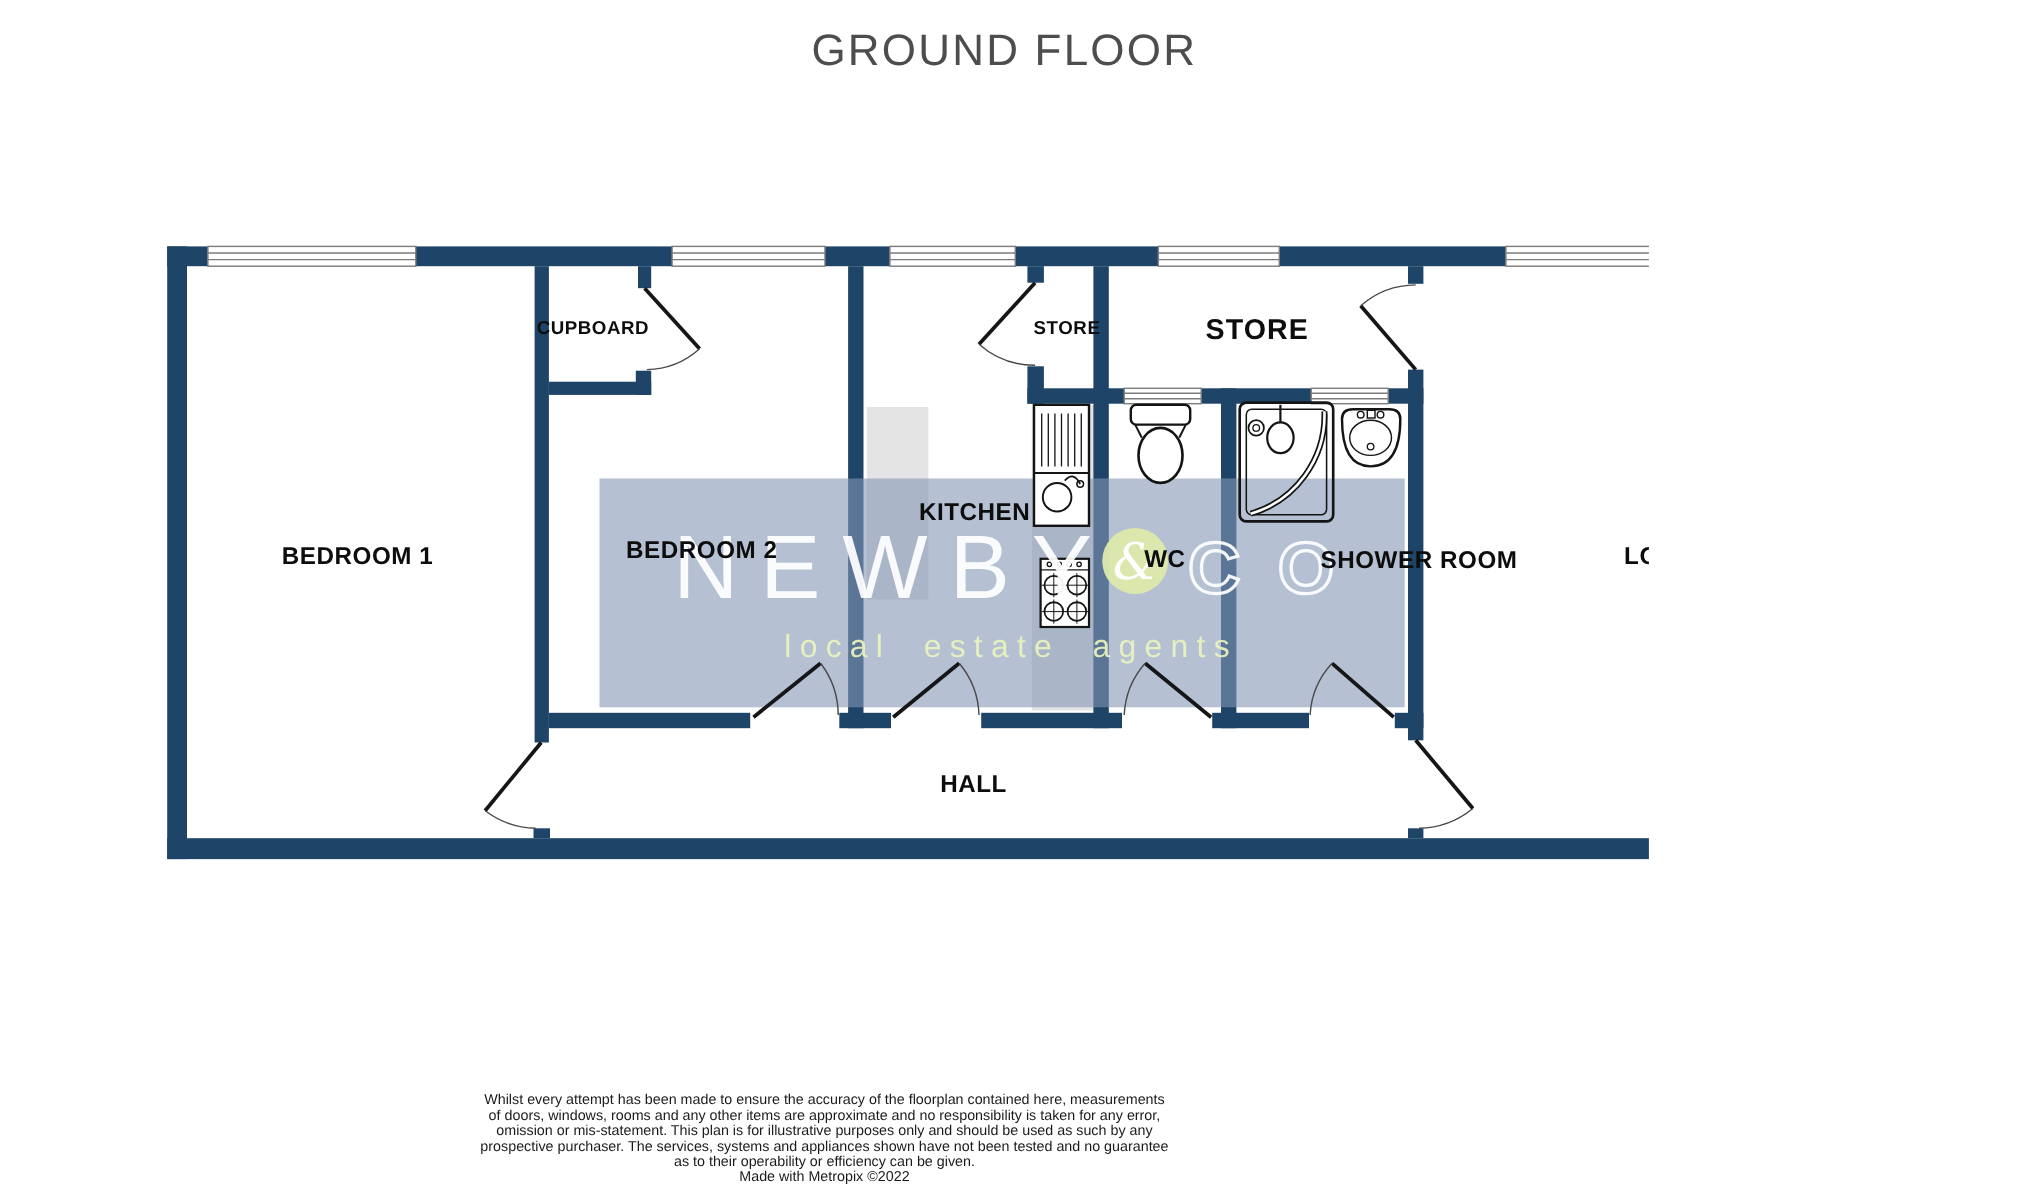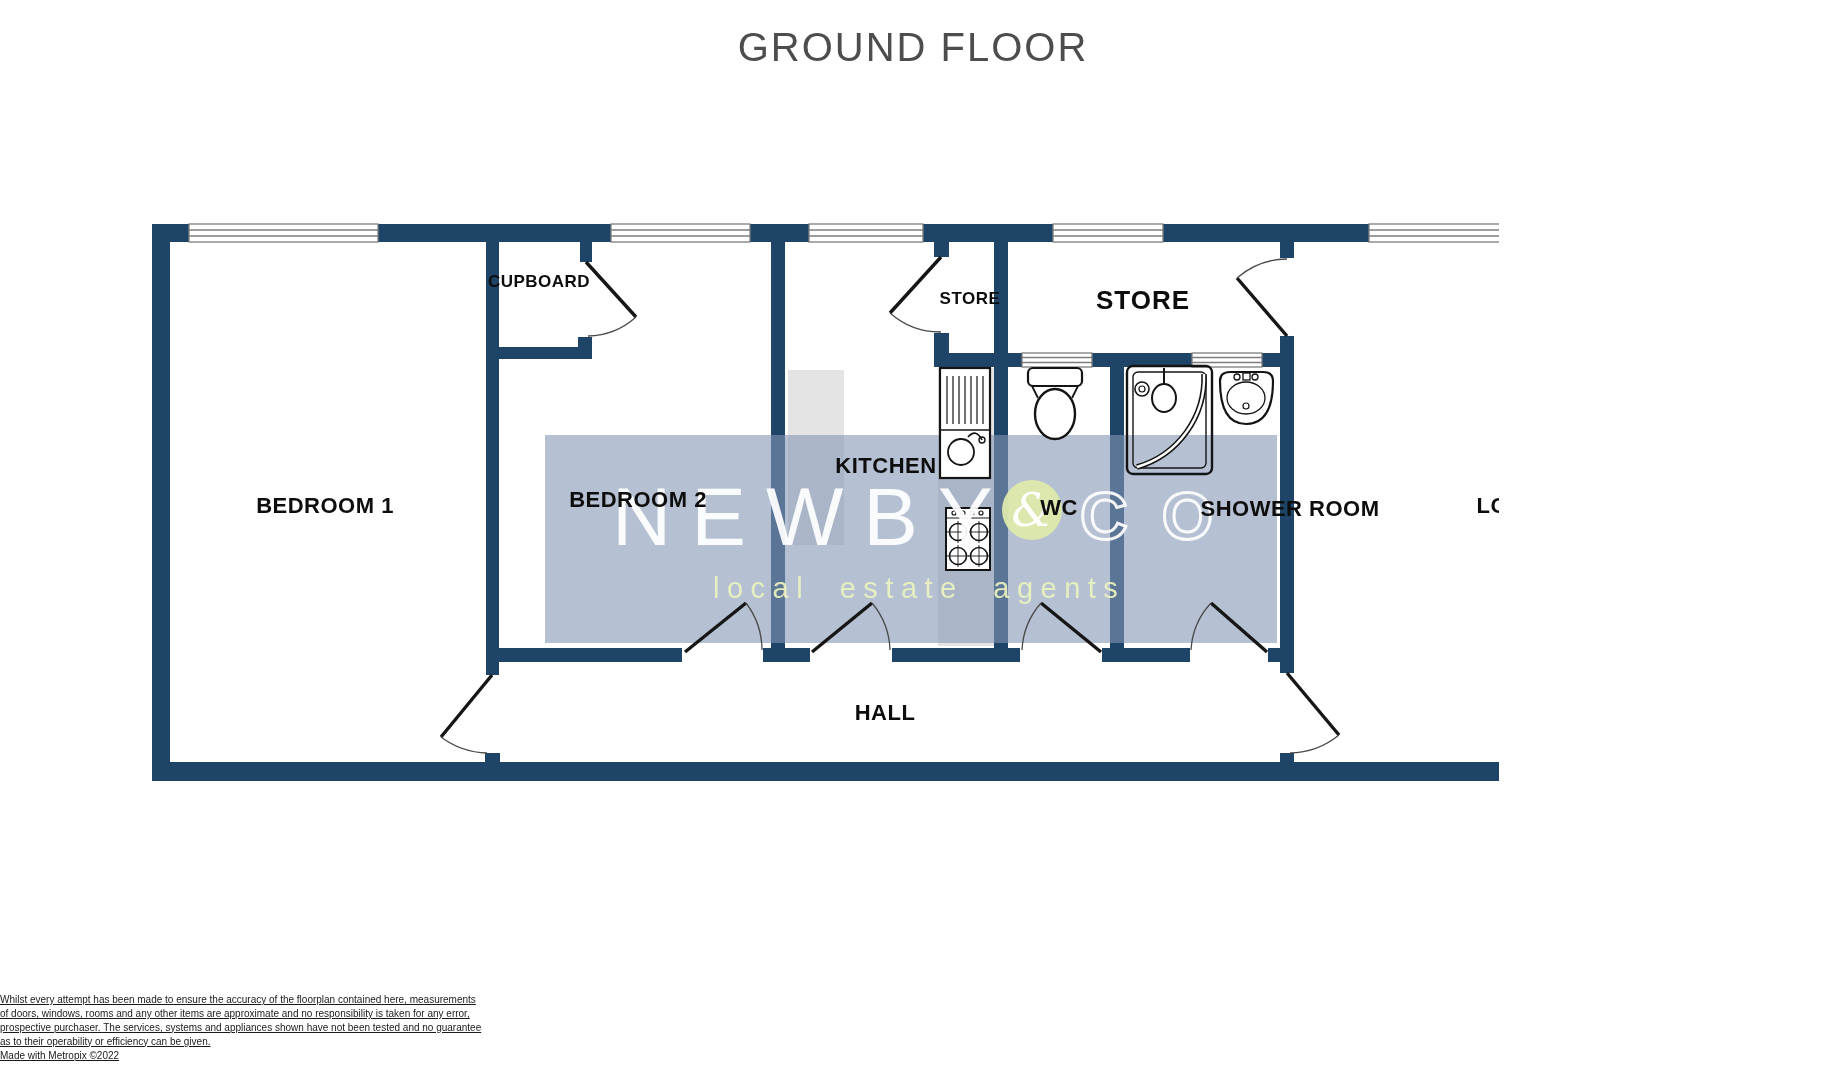--- a/index.html
+++ b/index.html
@@ -16,22 +16,22 @@
             letter-spacing:20px;color:rgba(255,255,255,0.93);z-index:21;white-space:nowrap;}
   #wm-amp{position:absolute;left:1002px;top:480px;width:60px;height:60px;border-radius:50%;
           background:rgba(221,233,171,0.95);z-index:22;display:flex;align-items:center;justify-content:center;}
   #wm-amp span{font-family:"DejaVu Serif", serif;font-style:italic;font-size:46px;
                color:rgba(255,255,255,0.97);line-height:1;}
   #wm-co{position:absolute;left:1080px;top:478px;font-size:66px;font-weight:bold;letter-spacing:34px;
          color:transparent;-webkit-text-stroke:3px rgba(255,255,255,0.92);z-index:21;white-space:nowrap;}
   #wm-tagline{position:absolute;left:713px;top:572px;font-size:29px;font-weight:normal;
               letter-spacing:7.5px;word-spacing:14px;color:rgba(233,242,189,0.93);z-index:21;white-space:nowrap;}
   
-  #disclaimer{position:absolute;left:0;right:0;top:993px;color:#1a1a1a;
-              font-size:10px;line-height:13.9px;z-index:5;text-decoration:underline;}
+  #disclaimer{position:absolute;left:0;right:0;top:993px;text-align:center;color:#1a1a1a;
+              font-size:13px;line-height:13.9px;z-index:5;}
 </style>
 </head>
 <body>
 
 <div id="stage">
 
   <div id="title">GROUND FLOOR</div>
 
   <svg width="1835" height="1080" viewBox="0 0 1835 1080">
 
@@ -223,30 +223,31 @@
 
   <div id="wm-newby">NEWBY</div>
   <div id="wm-amp">
     <span>&amp;</span>
   </div>
   <div id="wm-co">CO</div>
   <div id="wm-tagline">local estate agents</div>
 
   <div class="room-label" style="left:325px;top:506px;">BEDROOM 1</div>
   <div class="room-label" style="left:638px;top:500px;">BEDROOM 2</div>
-  <div class="room-label small" style="left:539px;top:282px;text-align:center;">CUPBOARD</div>
+  <div class="room-label small" style="left:539px;top:299px;text-align:center;">CUPBOARD</div>
   <div class="room-label" style="left:886px;top:466px;">KITCHEN</div>
   <div class="room-label small" style="left:970px;top:299px;">STORE</div>
   <div class="room-label big" style="left:1143px;top:300px;">STORE</div>
   <div class="room-label" style="left:1059px;top:508px;">WC</div>
   <div class="room-label" style="left:1256px;top:509px;margin-left:34px;">SHOWER ROOM</div>
   <div class="room-label" style="left:1481px;top:506px;margin-left:44px;">LOUNGE</div>
   <div class="room-label" style="left:885px;top:713px;">HALL</div>
 
   <div id="disclaimer">
     <div>Whilst every attempt has been made to ensure the accuracy of the floorplan contained here, measurements</div>
     <div>of doors, windows, rooms and any other items are approximate and no responsibility is taken for any error,</div>
+    <div>omission or mis-statement. This plan is for illustrative purposes only and should be used as such by any</div>
     <div>prospective purchaser. The services, systems and appliances shown have not been tested and no guarantee</div>
     <div>as to their operability or efficiency can be given.</div>
     <div>Made with Metropix ©2022</div>
   </div>
 
 </div>
 
 </body></html>

